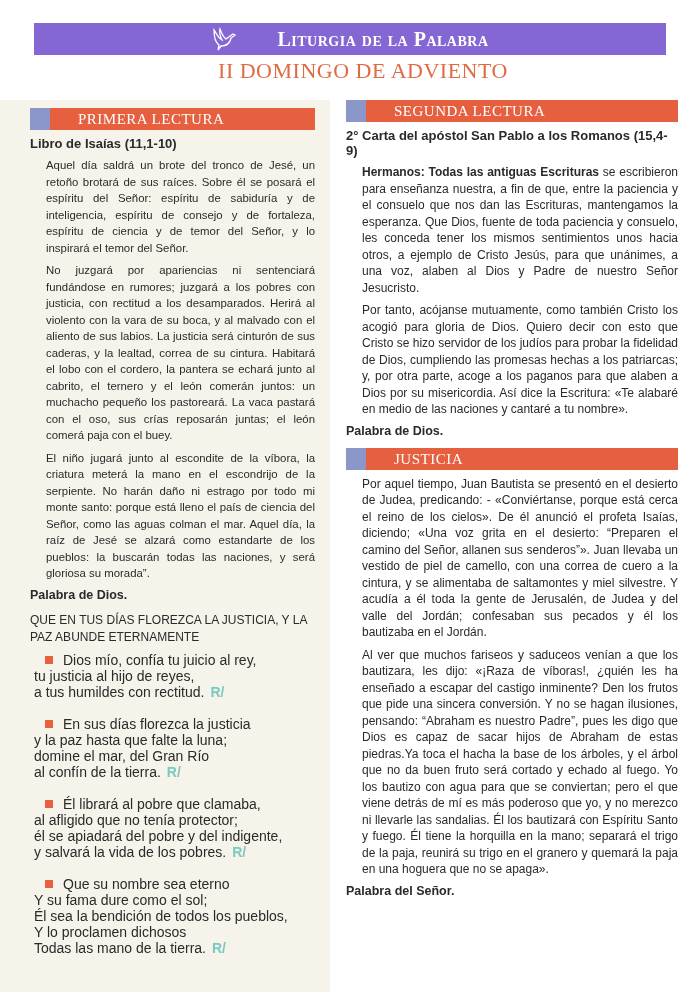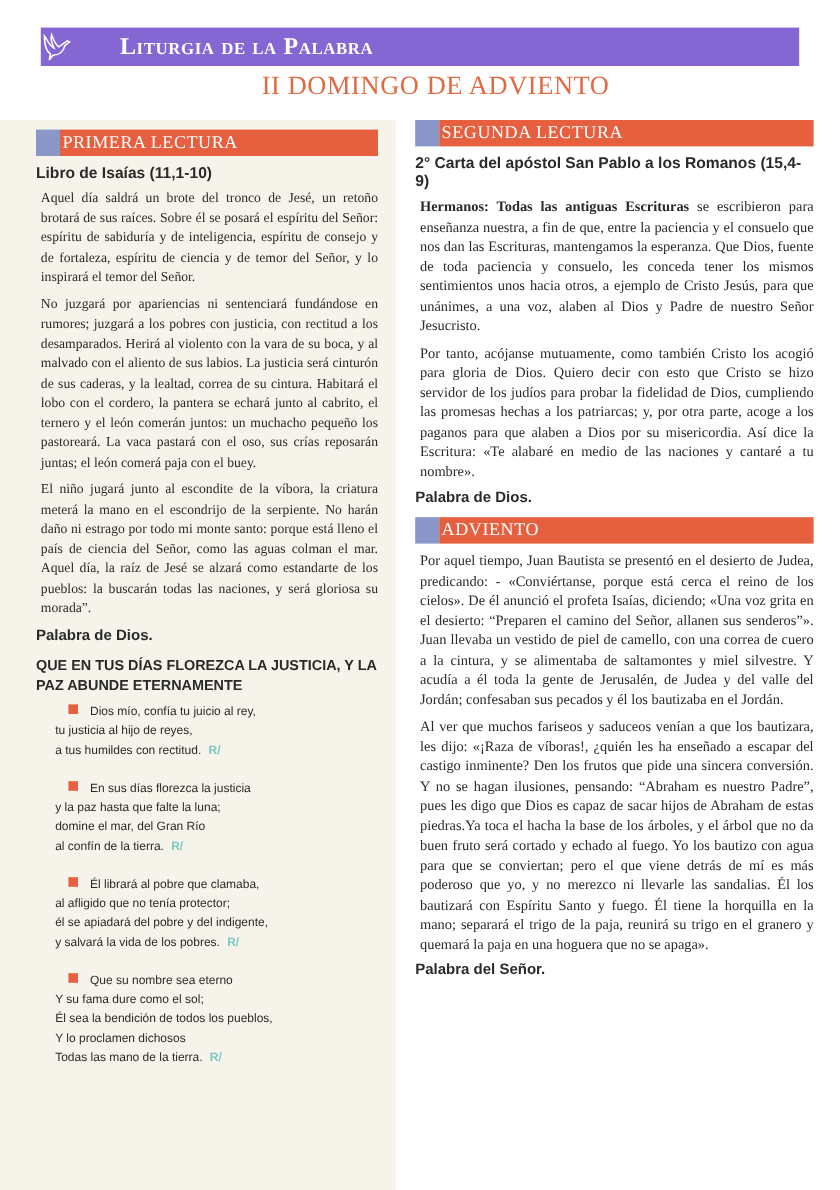--- a/index.html
+++ b/index.html
@@ -2,48 +2,48 @@
 <html><head>
 <meta charset="utf-8">
 <style>
   html, body { margin: 0; padding: 0; }
   body {
     width: 700px; height: 992px; background: #ffffff; position: relative; overflow: hidden;
     font-family: "Liberation Sans", "DejaVu Sans", sans-serif; color: #2a2a2a;
   }
   .banner {
     position: absolute; left: 34px; top: 23px; width: 632px; height: 32px;
-    background: #8567d4; display: flex; align-items: center;  gap: 28px;
+    background: #8567d4; display: flex; align-items: center; justify-content: center; gap: 28px;
   }
   .banner .dove { width: 26px; height: 26px; margin-right: 12px; }
   .banner .title {
     font-family: "Liberation Serif", "DejaVu Serif", serif; color: #fff; font-size: 20px;
     font-variant: small-caps; font-weight: bold; letter-spacing: 0.5px;
   }
   .subtitle {
     position: absolute; left: 13px; top: 58px; width: 700px; text-align: center;
     font-family: "Liberation Serif", "DejaVu Serif", serif; color: #e06a44; font-size: 22px; letter-spacing: 0.5px;
   }
   .leftcol {
     position: absolute; left: 0; top: 100px; width: 330px; height: 892px; background: #f6f3ea;
   }
   .rightcol { position: absolute; left: 346px; top: 100px; width: 332px; }
   .sec-head { display: flex; height: 22px; margin: 0 0 6px 0; }
   .sec-head .blk { width: 20px; background: #8a97c8; }
   .sec-head .lbl {
-    flex: 1; background: #e6603f; color: #fff; padding-left: 2px;
+    flex: 1; background: #e6603f; color: #fff; padding-left: 28px;
     font-family: "Liberation Serif", "DejaVu Serif", serif; font-size: 15px; line-height: 22px; letter-spacing: 0.5px;
   }
   .inner-left { position: absolute; left: 30px; top: 8px; width: 285px; }
   .ref { font-weight: bold; font-size: 13px; margin: 4px 0 6px 0; }
-  p.txt { margin: 0 0 6px 4px; font-size: 12px; line-height: 16.5px; text-align: justify; font-family: Liberation Serif, serif; }
+  p.txt { margin: 0 0 6px 16px; font-size: 12px; line-height: 16.5px; text-align: justify; }
   .inner-left p.txt { font-size: 11.4px; }
   .closing { font-weight: bold; font-size: 12.5px; margin: 6px 0 10px 0; }
-  .psalm-ref { font-weight: bold; font-size: 12px; line-height: 17px; margin: 4px 0 6px 0; }
-  .stanza { font-size: 10px; line-height: 16px; margin: 0 0 16px 16px; }
+  .psalm-ref { font-weight: normal; font-size: 12px; line-height: 17px; margin: 4px 0 6px 0; }
+  .stanza { font-size: 14px; line-height: 16px; margin: 0 0 16px 4px; }
   .bullet { display: inline-block; width: 8px; height: 8px; background: #e6603f; margin: 0 10px 1px 11px; }
   .resp { color: #7bc9c0; font-weight: bold; margin-left: 6px; }
 </style>
 </head>
 <body>
 
 <div class="banner">
   <svg class="dove" viewBox="0 0 26 26">
     <path d="M3 4 C6 8 7 12 11 14 C9 10 8 7 9 3 C11 8 12 11 15 13 L22 8 L24 9 L20 12 C19 17 15 20 10 20 L7 24 L8 19 C5 17 3 12 3 4 Z" fill="none" stroke="#fff" stroke-width="1.3"></path>
   </svg>
@@ -98,18 +98,18 @@
     <div class="blk"></div>
     <div class="lbl">SEGUNDA LECTURA</div>
   </div>
   <div class="ref">2° Carta del apóstol San Pablo a los Romanos (15,4-9)</div>
   <p class="txt"><b>Hermanos: Todas las antiguas Escrituras</b><span> se escribieron para enseñanza nuestra, a fin de que, entre la paciencia y el consuelo que nos dan las Escrituras, mantengamos la esperanza. Que Dios, fuente de toda paciencia y consuelo, les conceda tener los mismos sentimientos unos hacia otros, a ejemplo de Cristo Jesús, para que unánimes, a una voz, alaben al Dios y Padre de nuestro Señor Jesucristo.</span></p>
   <p class="txt">Por tanto, acójanse mutuamente, como también Cristo los acogió para gloria de Dios. Quiero decir con esto que Cristo se hizo servidor de los judíos para probar la fidelidad de Dios, cumpliendo las promesas hechas a los patriarcas; y, por otra parte, acoge a los paganos para que alaben a Dios por su misericordia. Así dice la Escritura: «Te alabaré en medio de las naciones y cantaré a tu nombre».</p>
   <div class="closing">Palabra de Dios.</div>
 
   <div class="sec-head">
     <div class="blk"></div>
-    <div class="lbl">ADVIENTO</div>
+    <div class="lbl">JUSTICIA</div>
   </div>
   <p class="txt">Por aquel tiempo, Juan Bautista se presentó en el desierto de Judea, predicando: - «Conviértanse, porque está cerca el reino de los cielos». De él anunció el profeta Isaías, diciendo; «Una voz grita en el desierto: “Preparen el camino del Señor, allanen sus senderos”». Juan llevaba un vestido de piel de camello, con una correa de cuero a la cintura, y se alimentaba de saltamontes y miel silvestre. Y acudía a él toda la gente de Jerusalén, de Judea y del valle del Jordán; confesaban sus pecados y él los bautizaba en el Jordán.</p>
   <p class="txt">Al ver que muchos fariseos y saduceos venían a que los bautizara, les dijo: «¡Raza de víboras!, ¿quién les ha enseñado a escapar del castigo inminente? Den los frutos que pide una sincera conversión. Y no se hagan ilusiones, pensando: “Abraham es nuestro Padre”, pues les digo que Dios es capaz de sacar hijos de Abraham de estas piedras.Ya toca el hacha la base de los árboles, y el árbol que no da buen fruto será cortado y echado al fuego. Yo los bautizo con agua para que se conviertan; pero el que viene detrás de mí es más poderoso que yo, y no merezco ni llevarle las sandalias. Él los bautizará con Espíritu Santo y fuego. Él tiene la horquilla en la mano; separará el trigo de la paja, reunirá su trigo en el granero y quemará la paja en una hoguera que no se apaga».</p>
   <div class="closing">Palabra del Señor.</div>
 </div>
 
 </body></html>

